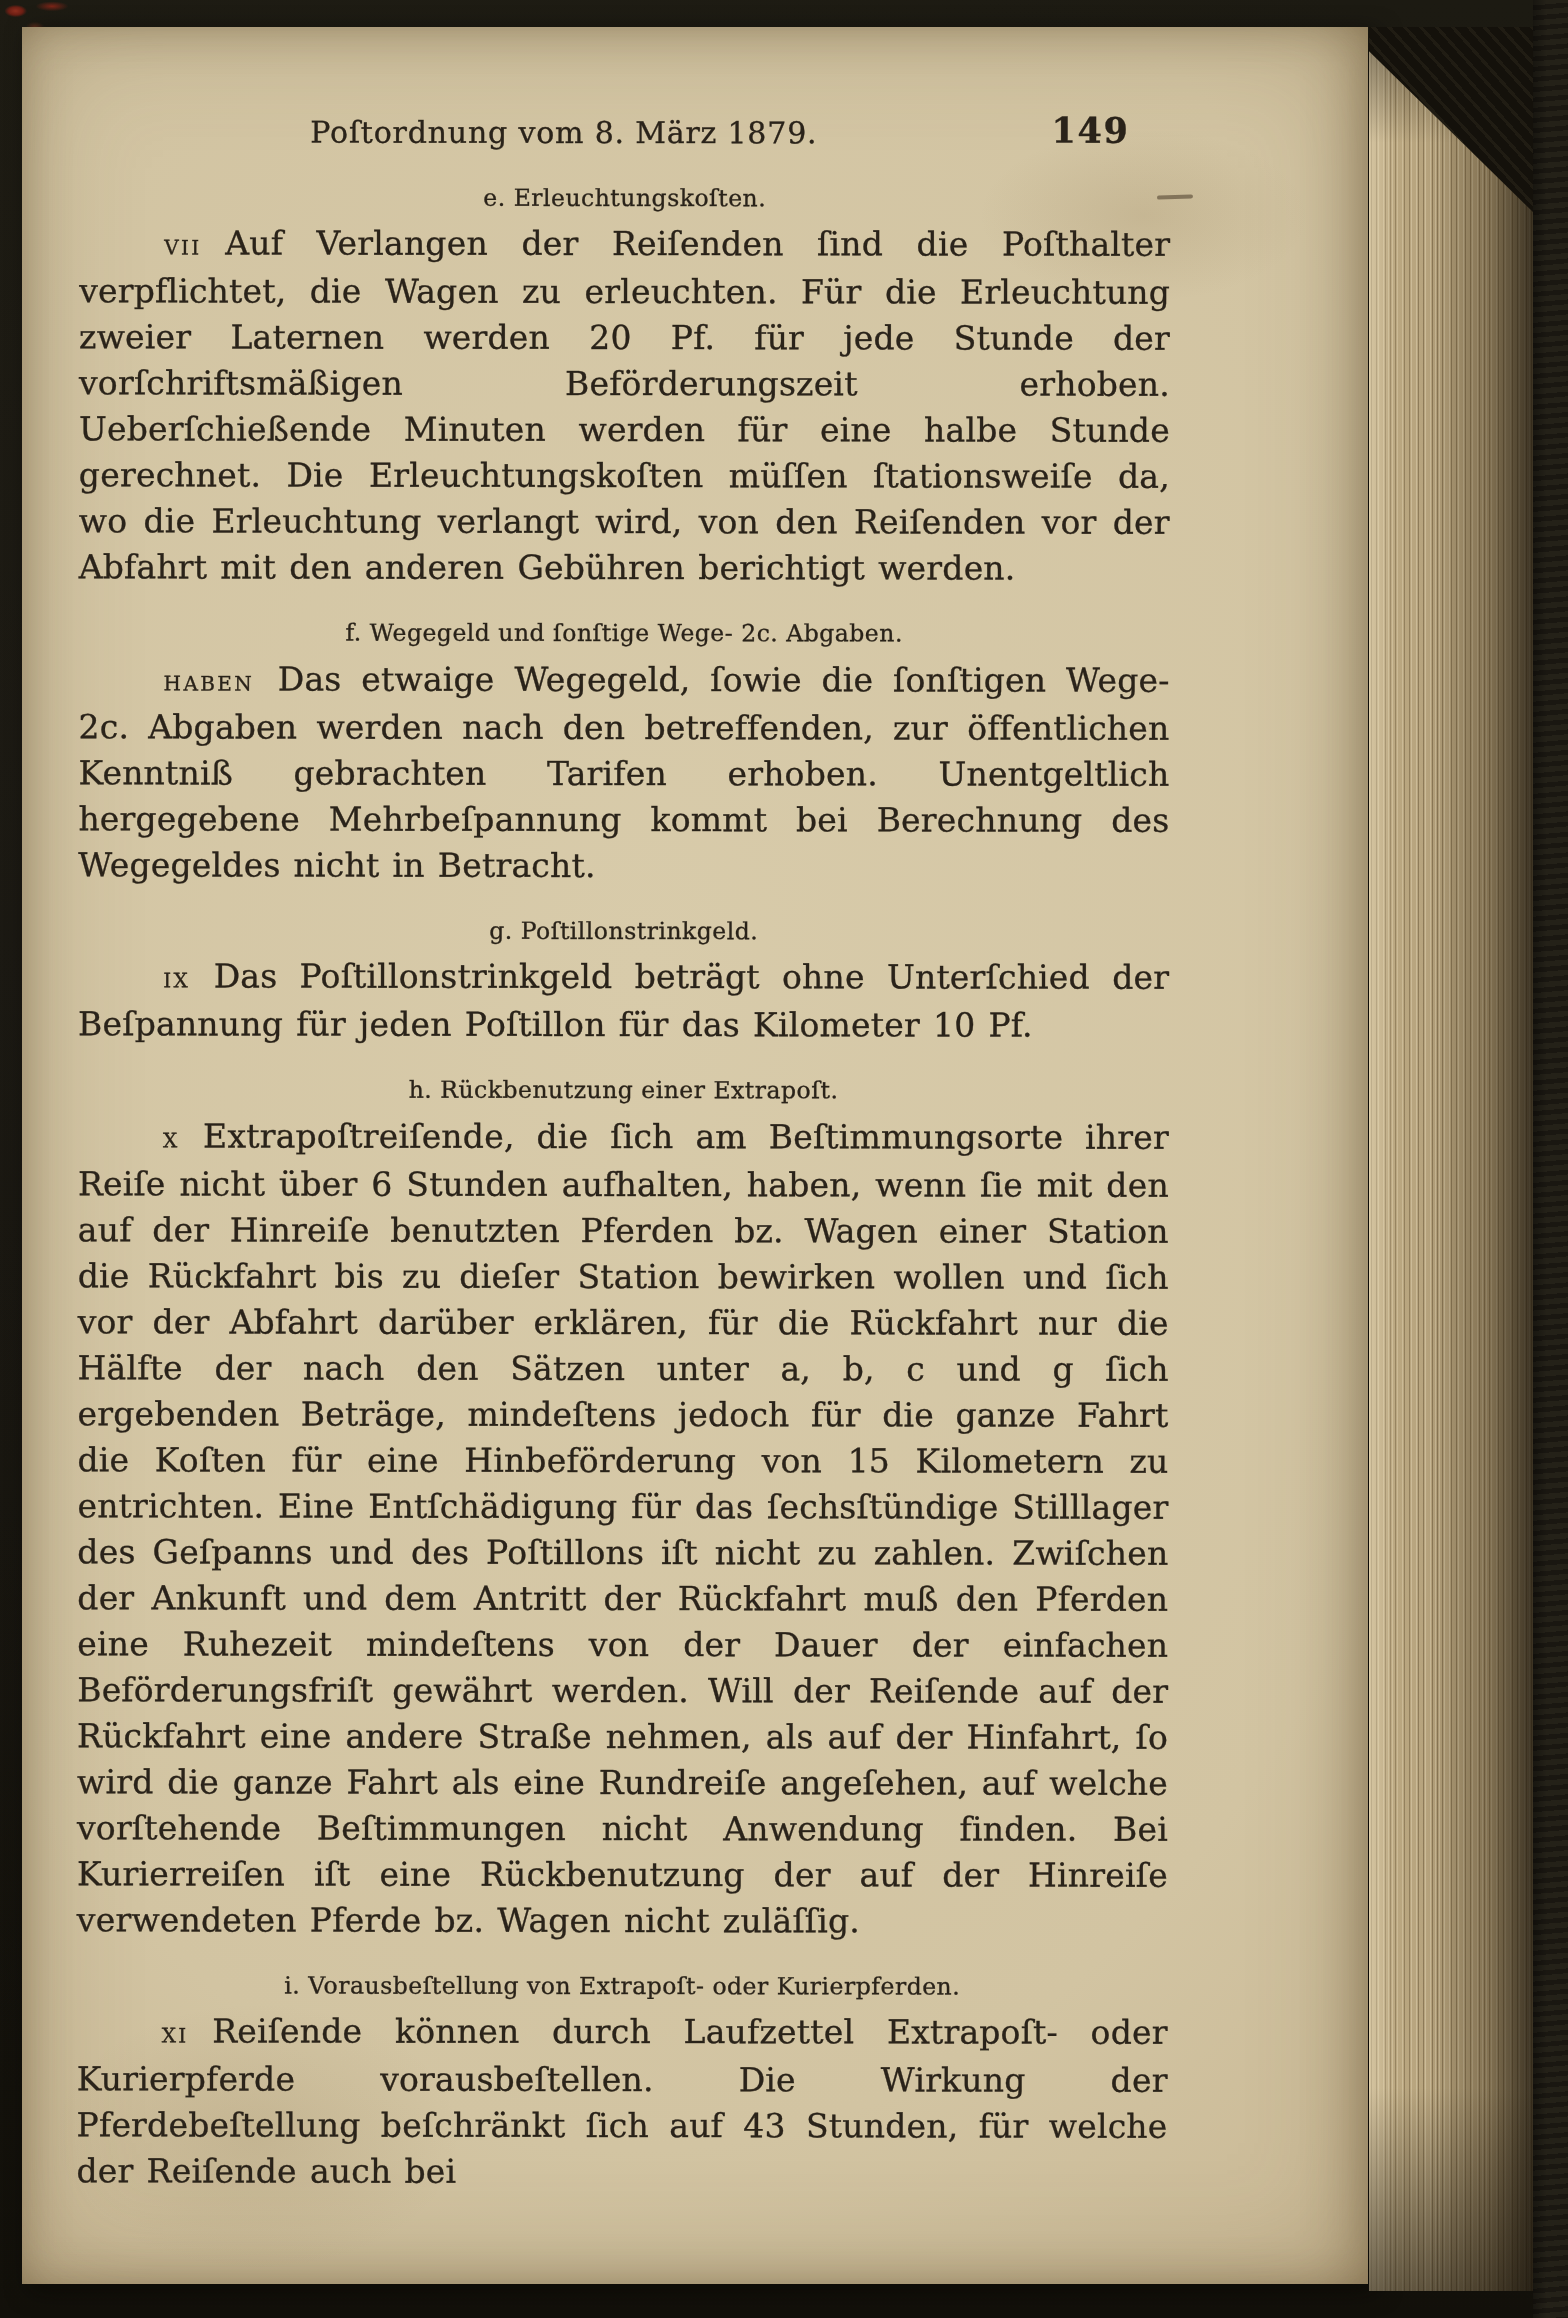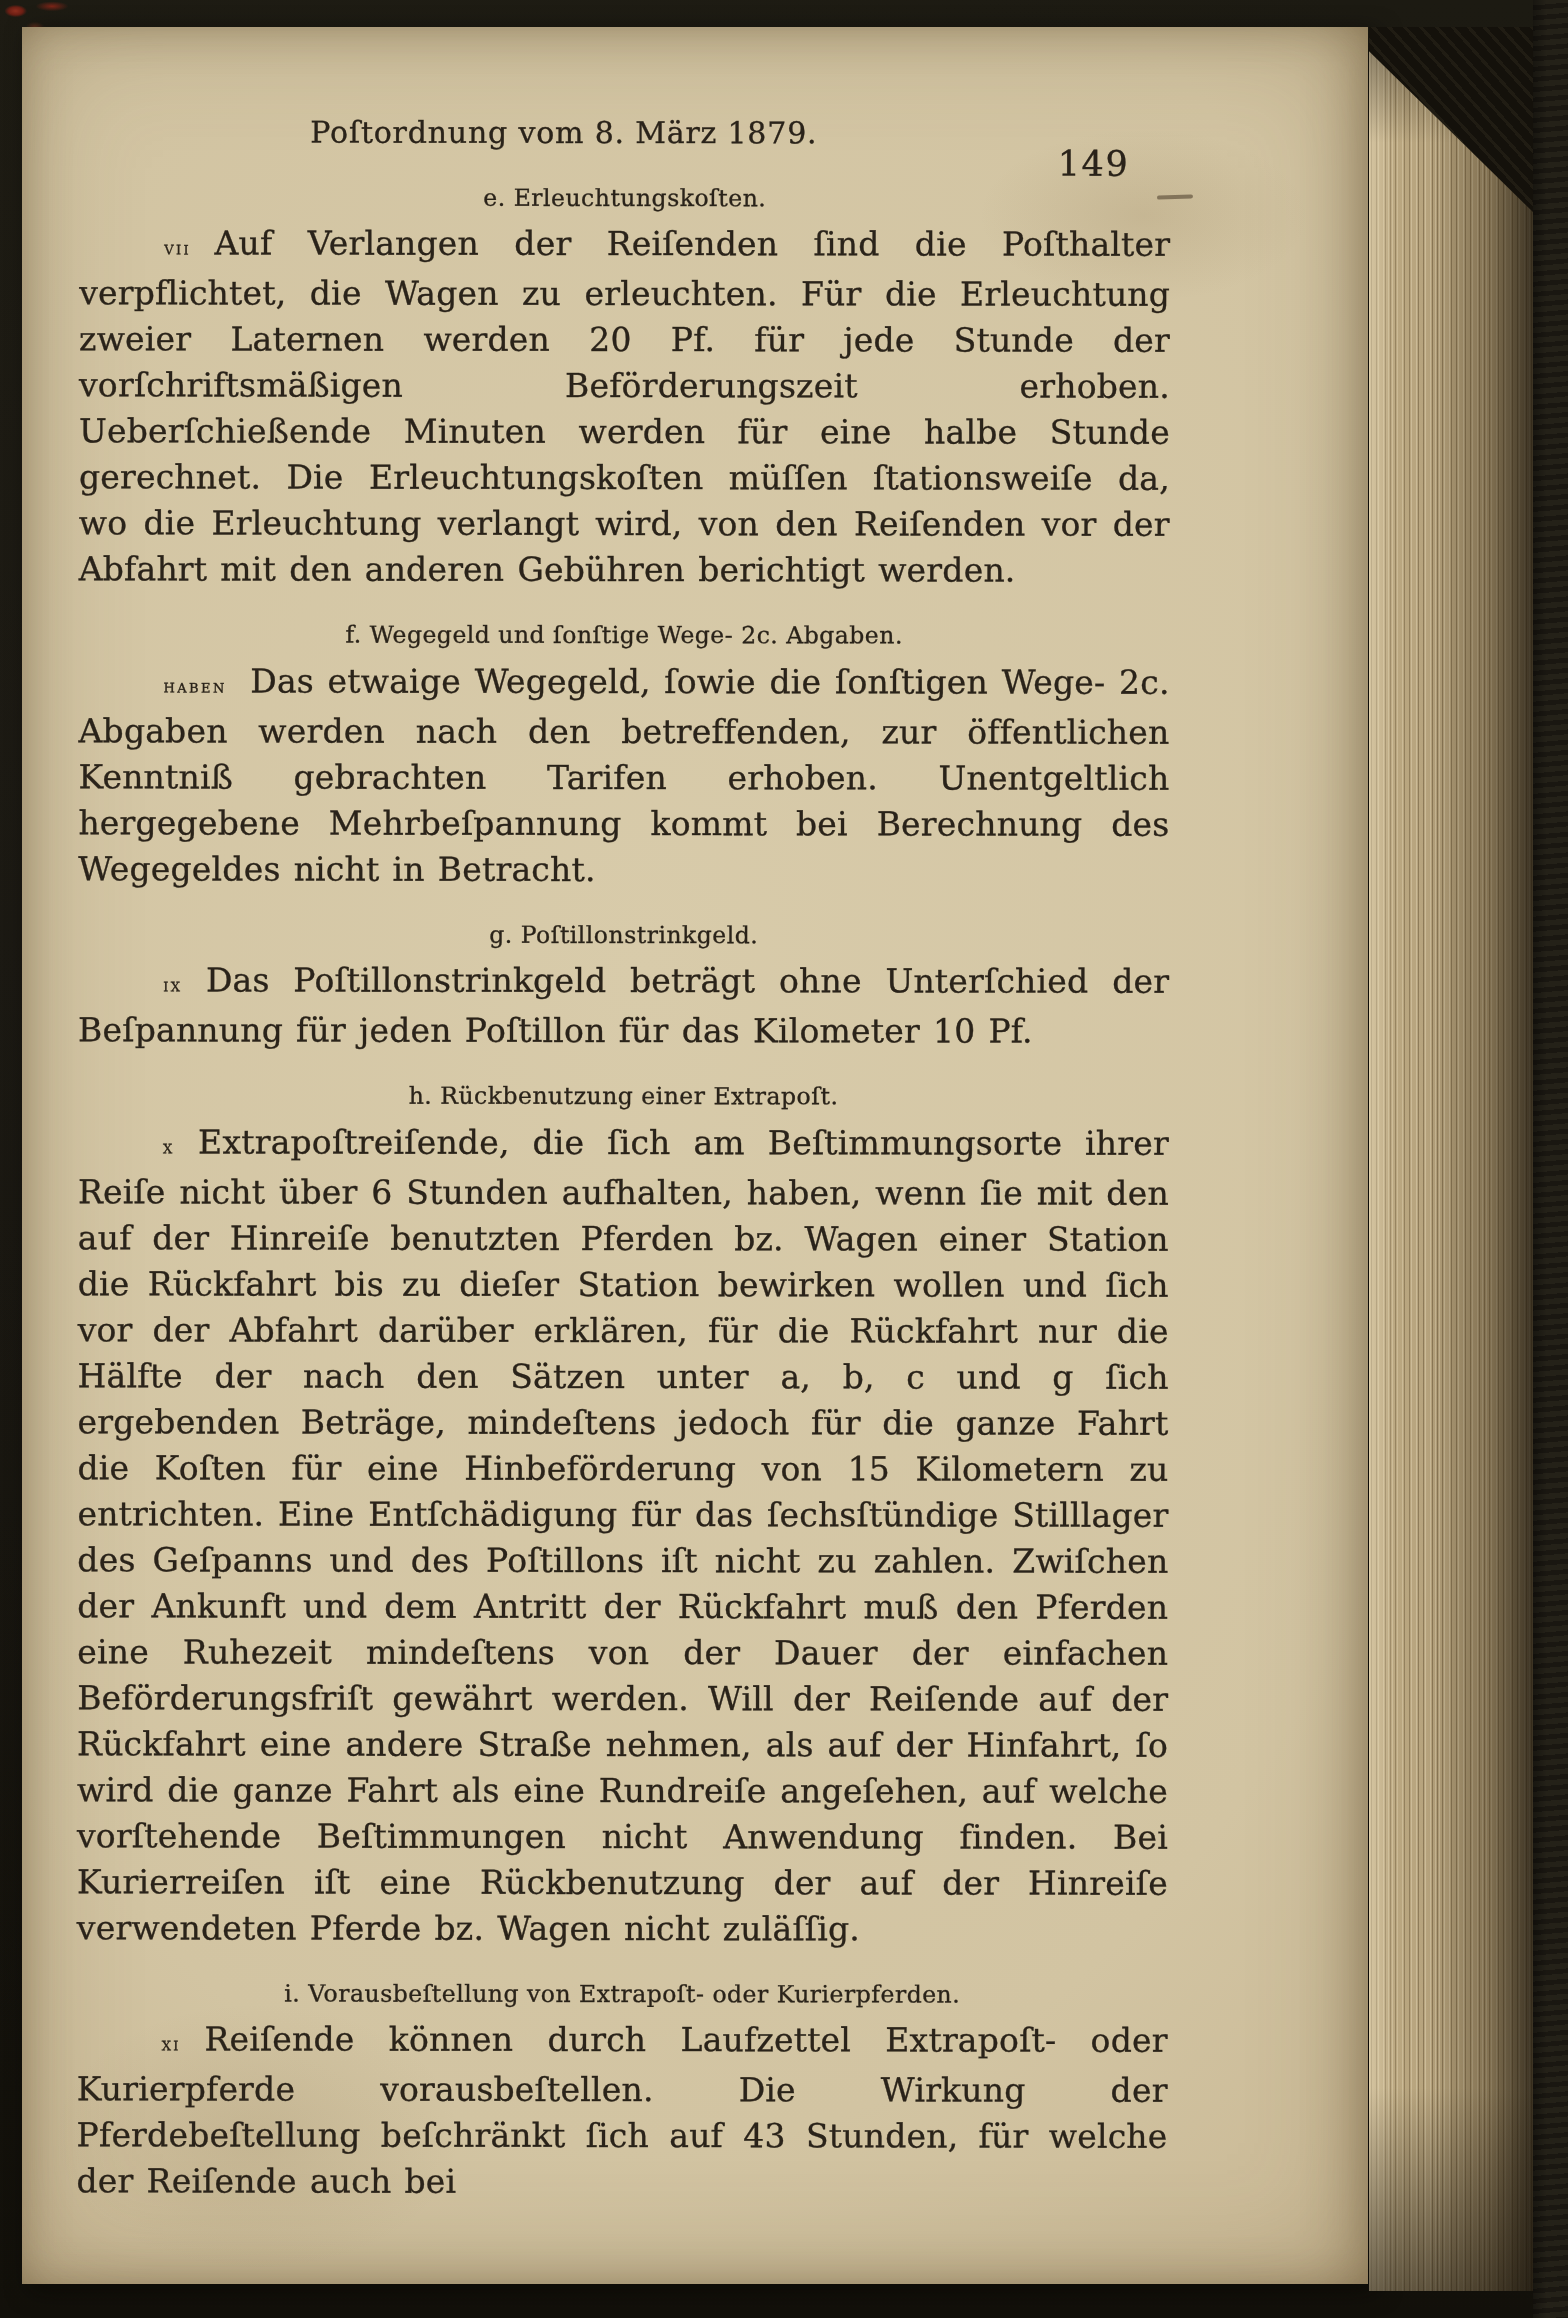--- a/index.html
+++ b/index.html
@@ -80,23 +80,22 @@
     transform: translateX(-50%) translateX(-61px);
     font-size: 30px;
     letter-spacing: 0.8px;
     white-space: nowrap;
   }
   .page-number {
     position: absolute;
     right: 41px;
     top: 82px;
     font-size: 35px;
-    font-weight: normal;
+    font-weight: bold;
     letter-spacing: 1.6px;
-    margin-top: 34px;
   }
   section { margin: 0; }
   .section-heading {
     text-align: center;
     font-size: 23.5px;
     font-weight: normal;
     letter-spacing: 0.5px;
     margin: 28px 0 9.4px 0;
   }
   .para {
@@ -104,21 +103,21 @@
     font-size: 33px;
     line-height: 46px;
     text-align: justify;
     text-indent: 85px;
     letter-spacing: 0.2px;
     word-spacing: 2.4px;
     hyphens: auto;
   }
   .numeral {
     font-variant-caps: small-caps;
-    font-size: 19px;
+    font-size: 28px;
     letter-spacing: 2.4px;
     margin-right: 23.5px;
   }
   
   .fore-edge {
     position: absolute;
     left: 1369px;
     top: 30px;
     width: 166px;
     height: 2261px;

